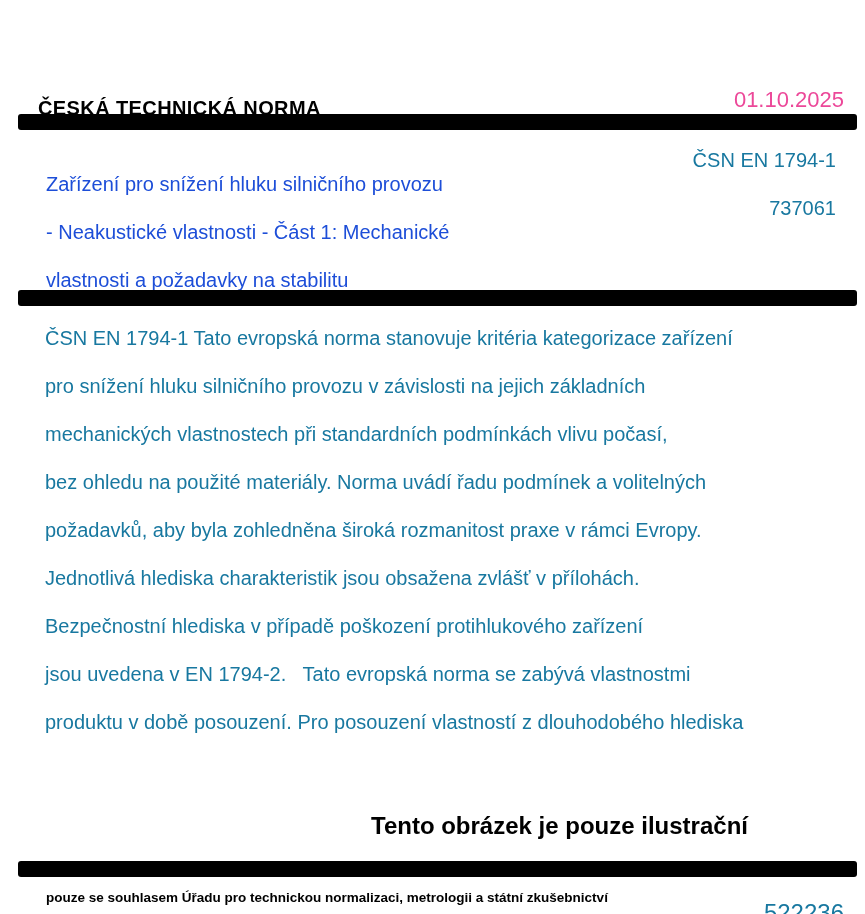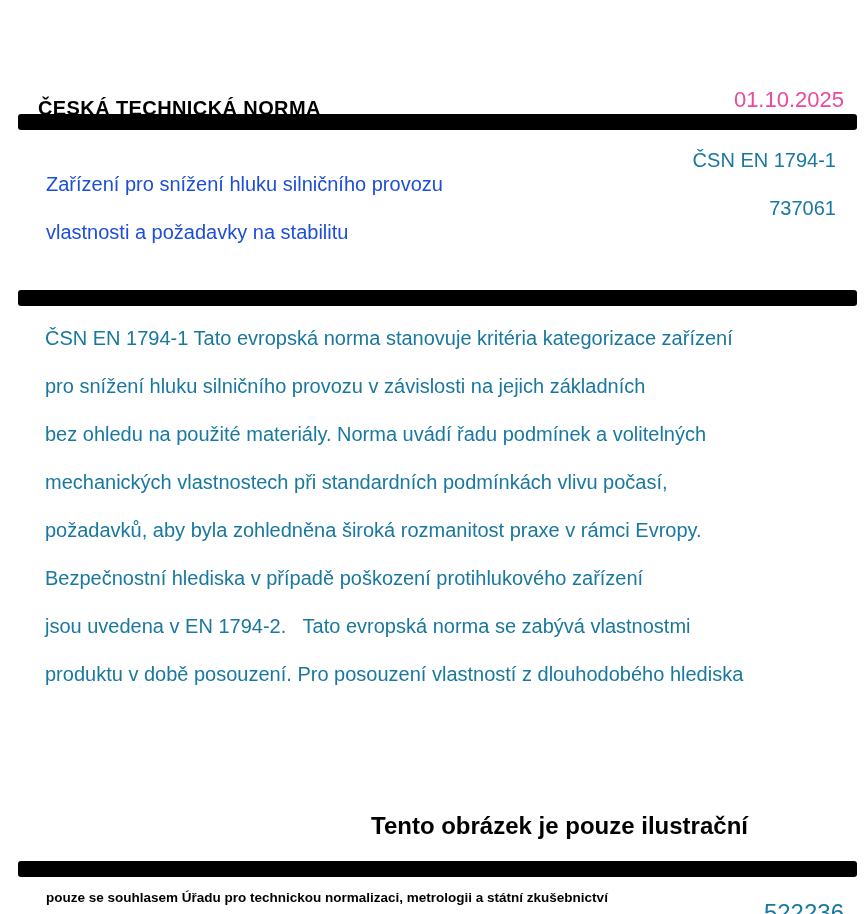--- a/index.html
+++ b/index.html
@@ -108,36 +108,38 @@
 <div class="page">
 
   <div class="header-title">ČESKÁ TECHNICKÁ NORMA</div>
 
   <div class="header-date accent">01.10.2025</div>
 
   <div class="rule rule-header"></div>
 
   <div class="title-left">
     <div class="line">Zařízení pro snížení hluku silničního provozu</div>
+    <div class="line">- Neakustické vlastnosti - Část 1: Mechanické</div>
     <div class="line">vlastnosti a požadavky na stabilitu</div>
   </div>
 
   <div class="title-right">
     <div class="line">ČSN EN 1794-1</div>
     <div class="line">737061</div>
   </div>
 
   <div class="rule rule-abstract"></div>
 
   <div class="abstract">
     <div class="line">ČSN EN 1794-1 Tato evropská norma stanovuje kritéria kategorizace zařízení</div>
     <div class="line">pro snížení hluku silničního provozu v závislosti na jejich základních</div>
+    <div class="line">mechanických vlastnostech při standardních podmínkách vlivu počasí,</div>
     <div class="line">bez ohledu na použité materiály. Norma uvádí řadu podmínek a volitelných</div>
-    <div class="line">mechanických vlastnostech při standardních podmínkách vlivu počasí,</div>
     <div class="line">požadavků, aby byla zohledněna široká rozmanitost praxe v rámci Evropy.</div>
+    <div class="line">Jednotlivá hlediska charakteristik jsou obsažena zvlášť v přílohách.</div>
     <div class="line">Bezpečnostní hlediska v případě poškození protihlukového zařízení</div>
     <div class="line">jsou uvedena v EN 1794-2.   Tato evropská norma se zabývá vlastnostmi</div>
     <div class="line">produktu v době posouzení. Pro posouzení vlastností z dlouhodobého hlediska</div>
   </div>
 
   <div class="illustration-note">Tento obrázek je pouze ilustrační</div>
 
   <div class="rule rule-footer"></div>
 
   <div class="footer-legal">

